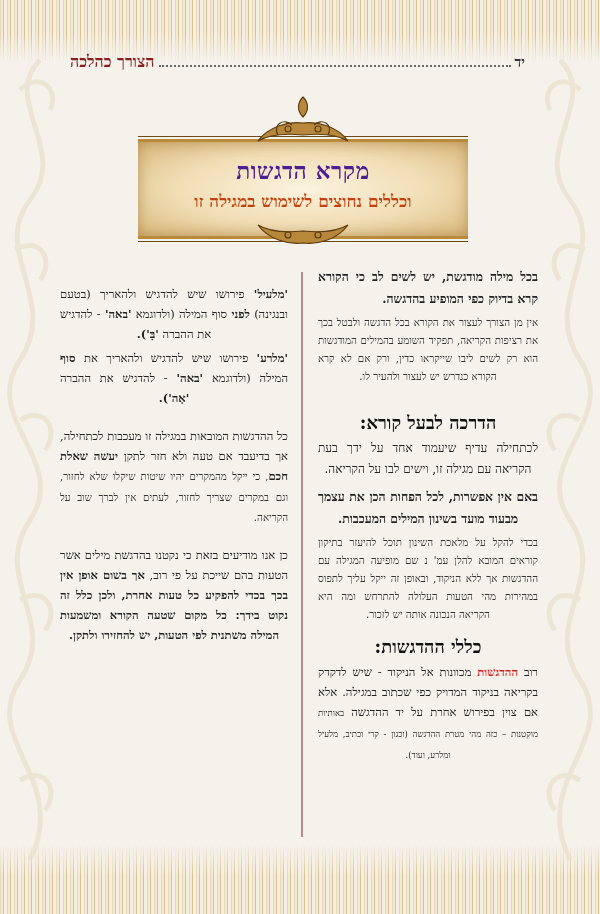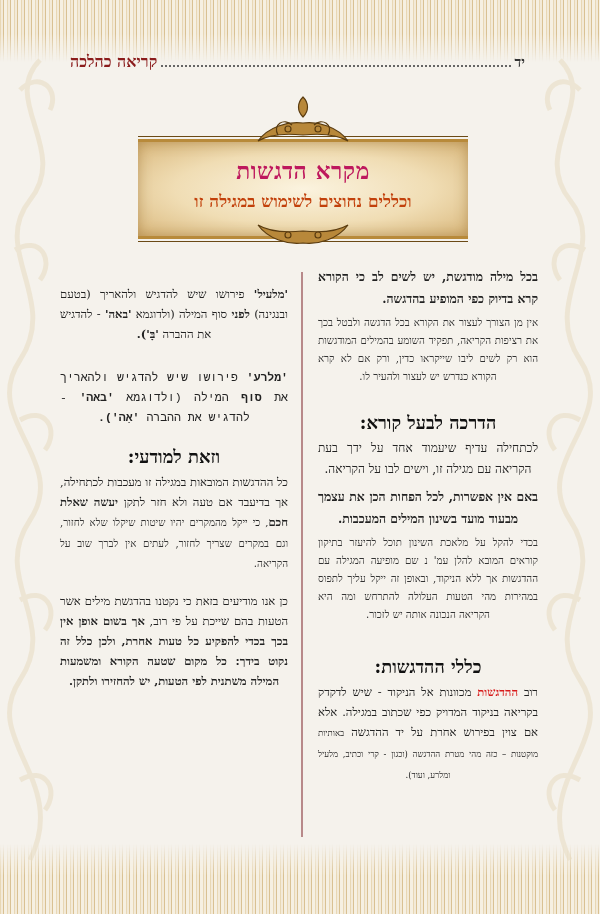--- a/index.html
+++ b/index.html
@@ -67,21 +67,21 @@
   }
   .banner .scroll::before { top: -6px; }
   .banner .scroll::after { bottom: -6px; }
   .banner .orn {
     position: absolute; left: 50%; transform: translateX(-50%);
   }
   .banner .orn.top { top: 0; }
   .banner .orn.bottom { bottom: 0; }
   .banner .title {
     position: absolute; left: 0; right: 0; top: 62px;
-    text-align: center; color: #be185d; font-weight: bold; font-size: 23px;
+    text-align: center; color: #4c1d95; font-weight: bold; font-size: 23px;
     letter-spacing: 0.5px;
   }
   .banner .subtitle {
     position: absolute; left: 0; right: 0; top: 96px;
     text-align: center; color: #c2410c; font-weight: bold; font-size: 17px;
   }
 
   .divider {
     position: absolute; left: 301px; top: 272px; width: 2px; height: 565px;
     background: #b8898a;
@@ -136,21 +136,21 @@
       <path d="M15 250 c25 -15 40 10 25 30"></path>
       <path d="M20 420 c25 -15 40 10 25 30"></path>
       <path d="M20 600 c25 -15 40 10 25 30"></path>
       <path d="M20 780 c25 -15 40 10 25 30"></path>
     </g>
   </svg>
 
   <div class="running-head">
     <span class="page-num">יד</span>
     <span class="dots"></span>
-    <span class="book-title">קריאה כהלכה</span>
+    <span class="book-title">הצורך כהלכה</span>
   </div>
 
   <div class="banner">
     <div class="scroll"></div>
     <svg class="orn top" width="110" height="52" viewBox="0 0 110 52">
       <g fill="#b8883a" stroke="#5a3c10" stroke-width="1.2">
         <path d="M55 2 c-6 6 -6 14 0 20 c6 -6 6 -14 0 -20z"></path>
         <path d="M10 46 c10 -14 30 -20 45 -18 c15 -2 35 4 45 18 c-10 -6 -25 -8 -45 -6 c-20 -2 -35 0 -45 6z"></path>
         <path d="M30 40 c-6 -10 6 -18 14 -10 M80 40 c6 -10 -6 -18 -14 -10" fill="none"></path>
         <circle cx="40" cy="34" r="3"></circle>
@@ -176,21 +176,21 @@
       <p class="small center-last">אין מן הצורך לעצור את הקורא בכל הדגשה ולבטל בכך את רציפות הקריאה, תפקיד השומע בהמילים המודגשות הוא רק לשים ליבו שייקראו כדין, ורק אם לא קרא הקורא כנדרש יש לעצור ולהעיר לו.</p>
     </section>
 
     <section style="margin-top:26px;">
       <h2 style="margin-bottom:4px;">הדרכה לבעל קורא:</h2>
       <p class="body center-last" style="font-size:12px;line-height:21px;">לכתחילה עדיף שיעמוד אחד על ידך בעת הקריאה עם מגילה זו, וישים לבו על הקריאה.</p>
       <p class="lead center-last" style="margin-top:6px;">באם אין אפשרות, לכל הפחות הכן את עצמך מבעוד מועד בשינון המילים המעכבות.</p>
       <p class="small center-last" style="margin-top:4px;">בכדי להקל על מלאכת השינון תוכל להיעזר בתיקון קוראים המובא להלן עמ' נ שם מופיעה המגילה עם ההדגשות אך ללא הניקוד, ובאופן זה ייקל עליך לתפוס במהירות מהי הטעות העלולה להתרחש ומה היא הקריאה הנכונה אותה יש לזכור.</p>
     </section>
 
-    <section style="margin-top:32px;">
+    <section style="margin-top:12px;">
       <h2 style="margin-bottom:4px;">כללי ההדגשות:</h2>
       <p class="body center-last">
         <span>רוב</span>
         <span class="red">ההדגשות</span>
         <span>מכוונות אל הניקוד - שיש לדקדק בקריאה בניקוד המדויק כפי שכתוב במגילה. אלא אם צוין בפירוש אחרת על יד ההדגשה</span>
         <span class="tiny">באותיות מוקטנות – כזה מהי מטרת ההדגשה (וכגון - קרי וכתיב, מלעיל ומלרע, ועוד).</span>
       </p>
     </section>
   </div>
 
@@ -199,33 +199,32 @@
     <section style="margin-top:18px;">
       <p class="body center-last">
         <span class="bold">'מלעיל'</span>
         <span>פירושו שיש להדגיש ולהאריך (בטעם ובנגינה)</span>
         <span class="bold">לפני</span>
         <span>סוף המילה (ולדוגמא</span>
         <span class="bold">'באה'</span>
         <span>- להדגיש את ההברה</span>
         <span class="bold">'בָּ').</span>
       </p>
-      <p class="body center-last" style="margin-top:24px;font-family:Liberation Mono, monospace;">
+      <p class="body center-last" style="margin-top:4px;">
         <span class="bold">'מלרע'</span>
         <span>פירושו שיש להדגיש ולהאריך את</span>
         <span class="bold">סוף</span>
         <span>המילה (ולדוגמא</span>
         <span class="bold">'באה'</span>
         <span>- להדגיש את ההברה</span>
         <span class="bold">'אָה').</span>
       </p>
     </section>
 
     <section style="margin-top:18px;">
-      <h2 style="margin-bottom:4px;">וזאת למודעי:</h2>
       <p class="body">
         <span>כל ההדגשות המובאות במגילה זו מעכבות לכתחילה, אך בדיעבד אם טעה ולא חזר לתקן</span>
         <span class="bold">יעשה שאלת חכם</span><span style="font-size:10px;">, כי ייקל</span>
         <span class="small">מהמקרים יהיו שיטות שיקלו שלא לחזור, וגם במקרים שצריך לחזור, לעתים אין לברך שוב על הקריאה.</span>
       </p>
     </section>
 
     <section style="margin-top:18px;">
       <p class="body center-last">
         <span>כן אנו מודיעים בזאת כי נקטנו בהדגשת מילים אשר הטעות בהם שייכת על פי רוב,</span>

